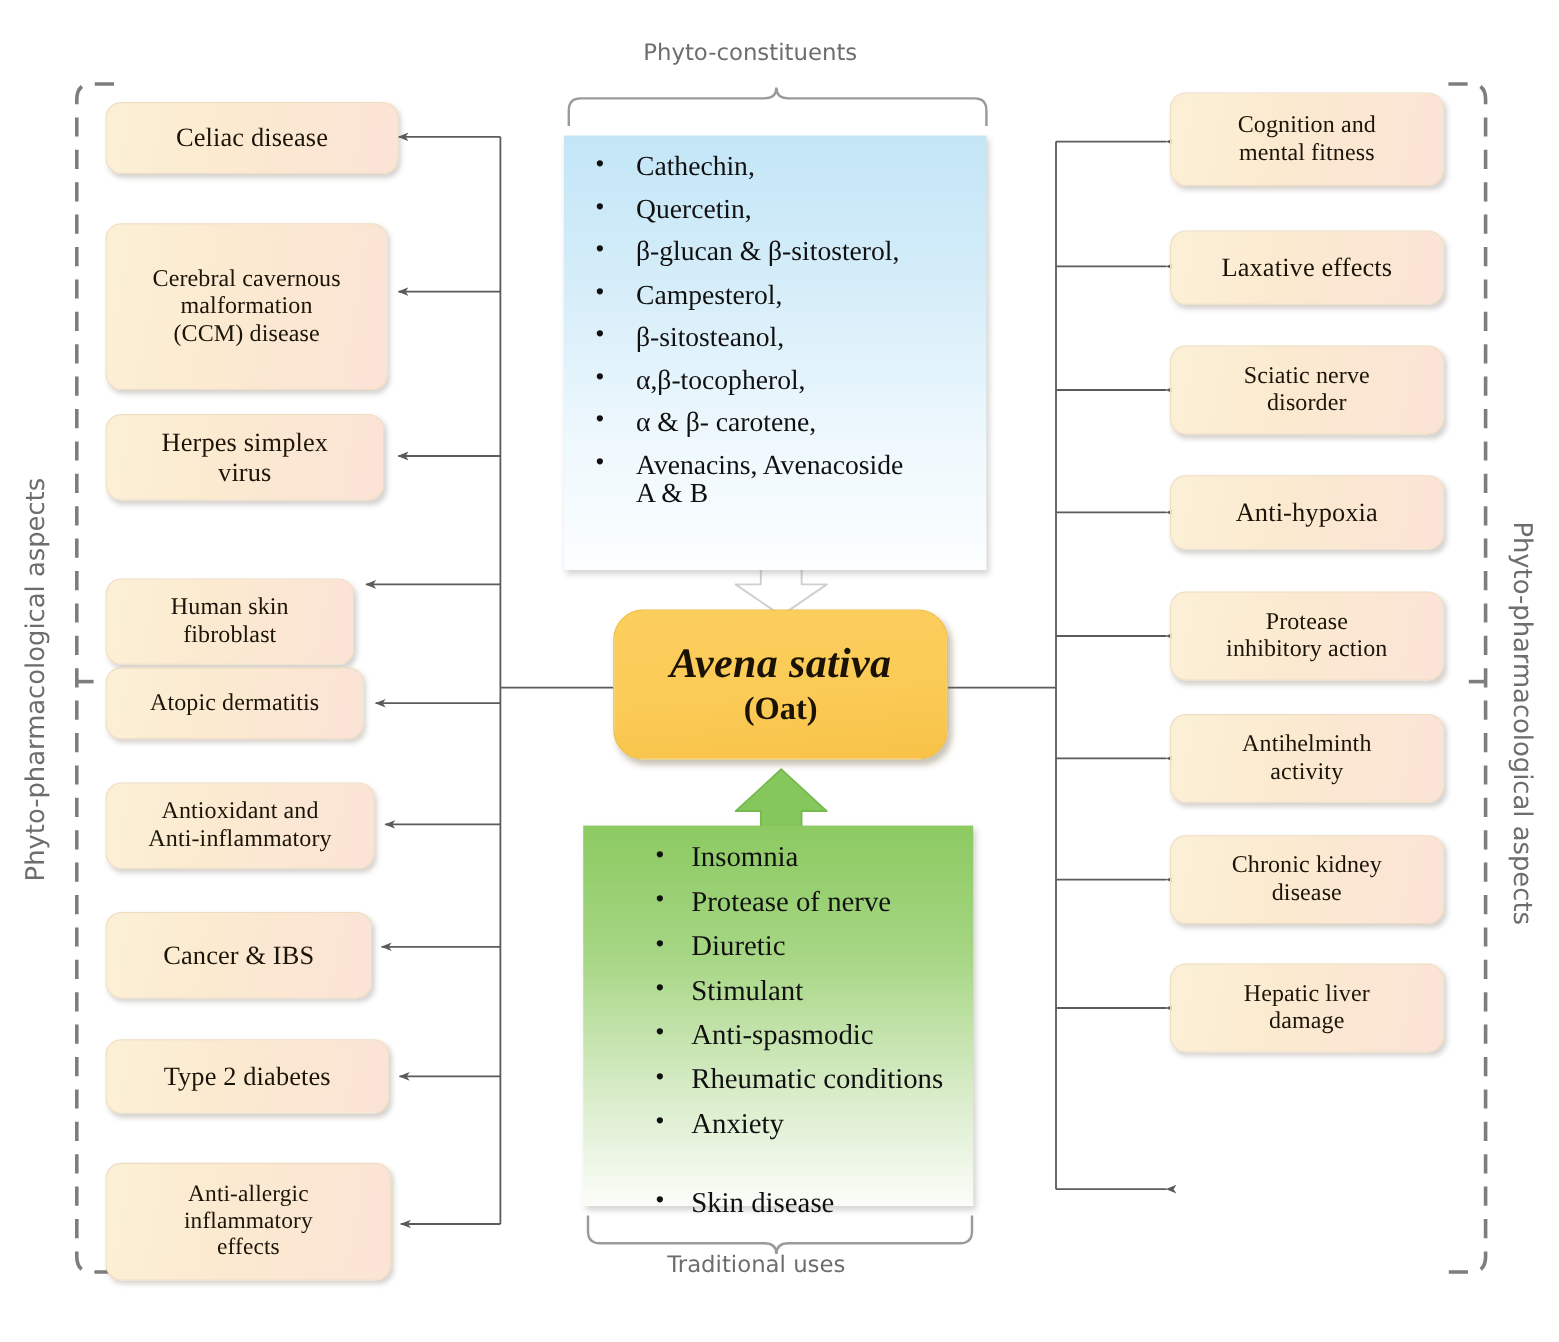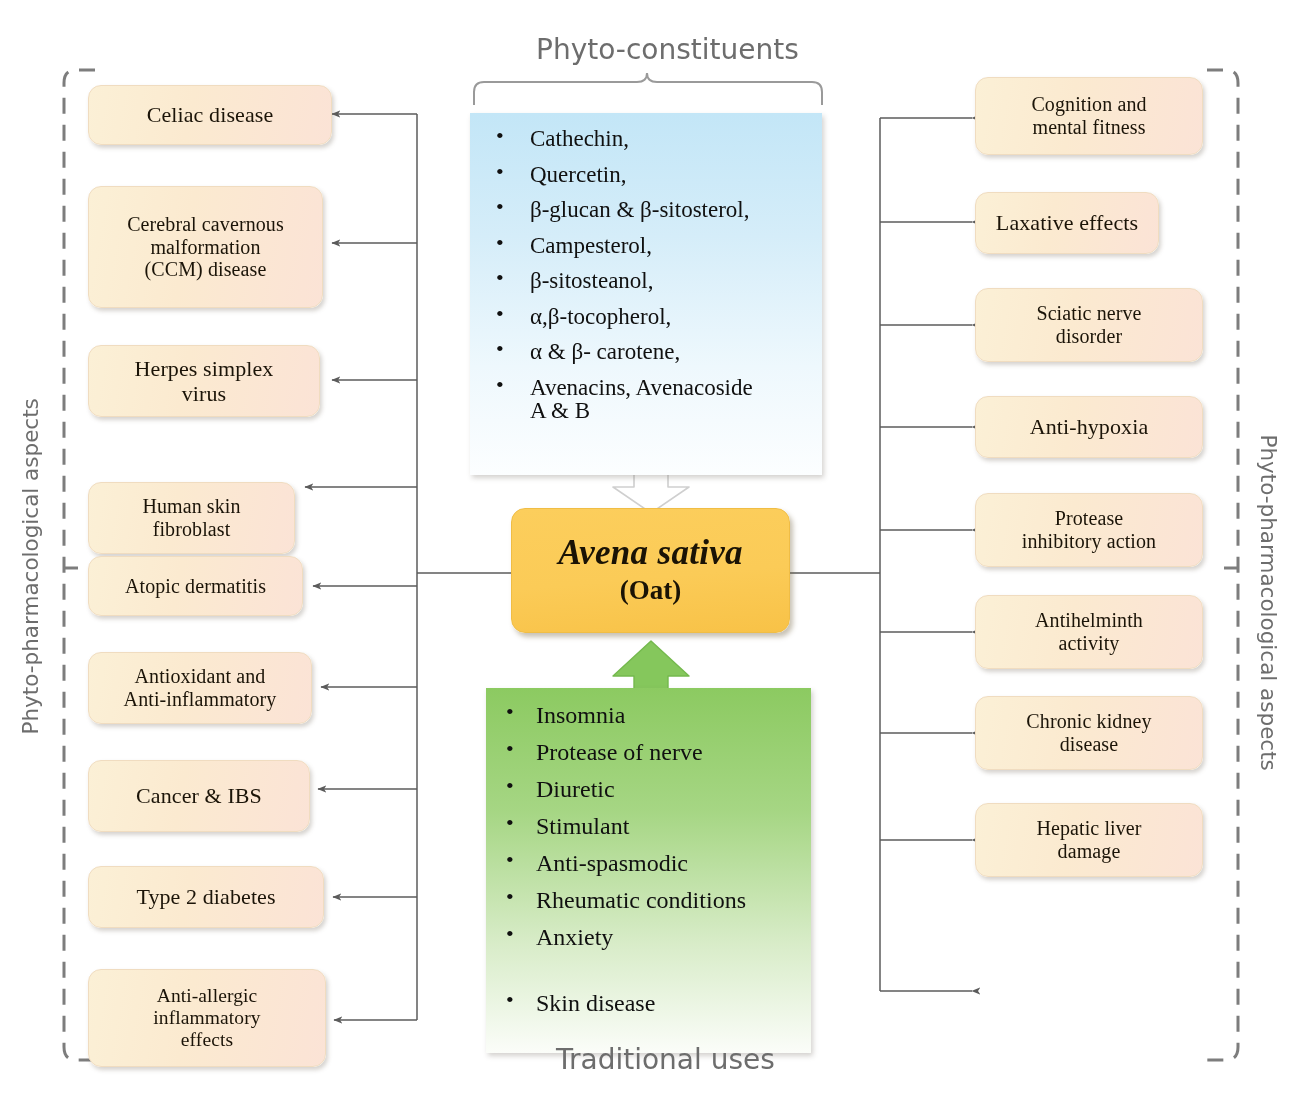--- a/index.html
+++ b/index.html
@@ -47,21 +47,21 @@
   .node.xsmall { font-size: 19.5px; }
 
   
   #center-node {
     position: absolute;
     left: 511px;
     top: 508px;
     width: 279px;
     height: 125px;
     box-sizing: border-box;
-    border-radius: 14px;
+    border-radius: 25px;
     background: linear-gradient(175deg, #fcce5c 0%, #fbcb57 55%, #f8c247 100%);
     border: 1px solid #f0bd45;
     box-shadow: 3px 4px 5px rgba(110,95,60,0.38);
     display: flex;
     flex-direction: column;
     align-items: center;
     justify-content: center;
     color: #1a1305;
     z-index: 4;
   }
@@ -90,22 +90,23 @@
     left: 470px;
     top: 113px;
     width: 352px;
     height: 362px;
     background: linear-gradient(180deg, #c3e6f7 0%, #d5edf9 34%, #eef8fd 70%, #fcfeff 100%);
   }
   #trad-panel {
     left: 486px;
     top: 688px;
     width: 325px;
-    height: 365px;
+    height: 317px;
     background: linear-gradient(180deg, #8cca61 0%, #a6d684 34%, #d8ecc8 70%, #fbfdf9 100%);
+    padding-left: 40px;
   }
   ul.bullets {
     list-style: none;
     margin: 0;
     padding: 14px 10px 0 18px;
   }
   ul.bullets li {
     position: relative;
     padding-left: 42px;
     font-size: 23px;
@@ -122,21 +123,21 @@
   }
   #phyto-list li { font-size: 23px; margin-bottom: 12.5px; }
   #trad-list { padding-top: 15px; padding-left: 12px; }
   #trad-list li { font-size: 24px; margin-bottom: 13px; padding-left: 38px; }
 
   
   .brace-label {
     position: absolute;
     font-family: "DejaVu Sans", "Liberation Sans", sans-serif;
     color: #6d6d6d;
-    font-size: 28px;
+    font-size: 19px;
     white-space: nowrap;
     z-index: 3;
   }
   #phyto-label { left: 536px; top: 33px; }
   #trad-label  { left: 556px; top: 1043px; }
 
   
   .side-label {
     position: absolute;
     font-family: "DejaVu Sans", "Liberation Sans", sans-serif;
@@ -250,21 +251,21 @@
       <li style="white-space: pre-line;">Anti-spasmodic</li>
       <li style="white-space: pre-line;">Rheumatic conditions</li>
       <li style="white-space: pre-line;">Anxiety</li>
       <li style="white-space: pre-line; margin-top: 42px;">Skin disease</li>
     </ul>
   </div>
   <div class="brace-label" id="trad-label">Traditional uses</div>
 
   <div class="node" style="left: 88px; top: 85px; width: 244px; height: 60px; white-space: pre-line;">Celiac disease</div>
 
-  <div class="node small" style="left: 88px; top: 186px; width: 235px; height: 122px; white-space: pre-line;">Cerebral cavernous
+  <div class="node small" style="left: 88px; top: 186px; width: 235px; height: 139px; white-space: pre-line;">Cerebral cavernous
 malformation
 (CCM) disease</div>
 
   <div class="node" style="left: 88px; top: 345px; width: 232px; height: 72px; white-space: pre-line;">Herpes simplex
 virus</div>
 
   <div class="node small" style="left: 88px; top: 452px; width: 207px; height: 72px; white-space: pre-line; margin-top: 30px;">Human skin
 fibroblast</div>
 
   <div class="node small" style="left: 88px; top: 556px; width: 215px; height: 60px; white-space: pre-line;">Atopic dermatitis</div>
@@ -276,21 +277,21 @@
 
   <div class="node" style="left: 88px; top: 866px; width: 236px; height: 62px; white-space: pre-line;">Type 2 diabetes</div>
 
   <div class="node xsmall" style="left: 88px; top: 969px; width: 238px; height: 98px; white-space: pre-line;">Anti-allergic
 inflammatory
 effects</div>
 
   <div class="node small" style="left: 975px; top: 77px; width: 228px; height: 78px; white-space: pre-line;">Cognition and
 mental fitness</div>
 
-  <div class="node" style="left: 975px; top: 192px; width: 184px; height: 62px; white-space: pre-line;">Laxative effects</div>
+  <div class="node" style="left: 975px; top: 192px; width: 228px; height: 62px; white-space: pre-line;">Laxative effects</div>
 
   <div class="node small" style="left: 975px; top: 288px; width: 228px; height: 74px; white-space: pre-line;">Sciatic nerve
 disorder</div>
 
   <div class="node" style="left: 975px; top: 396px; width: 228px; height: 62px; white-space: pre-line;">Anti-hypoxia</div>
 
   <div class="node small" style="left: 975px; top: 493px; width: 228px; height: 74px; white-space: pre-line;">Protease
 inhibitory action</div>
 
   <div class="node small" style="left: 975px; top: 595px; width: 228px; height: 74px; white-space: pre-line;">Antihelminth

